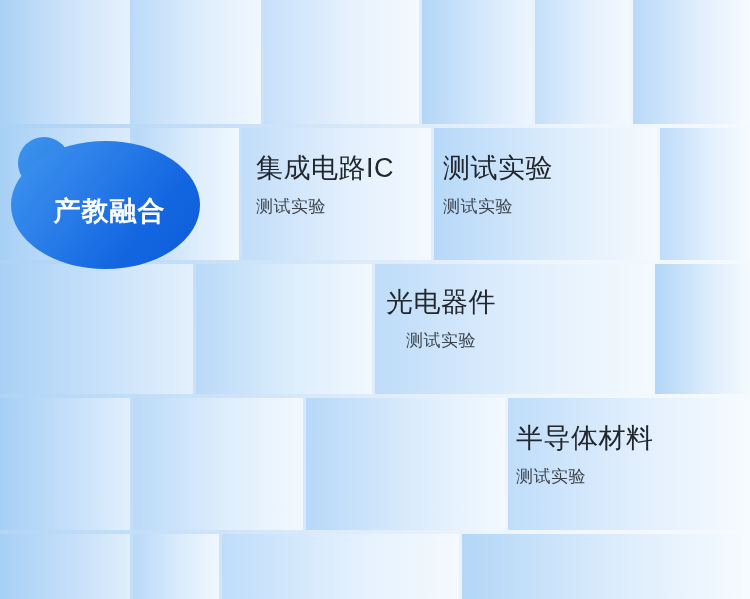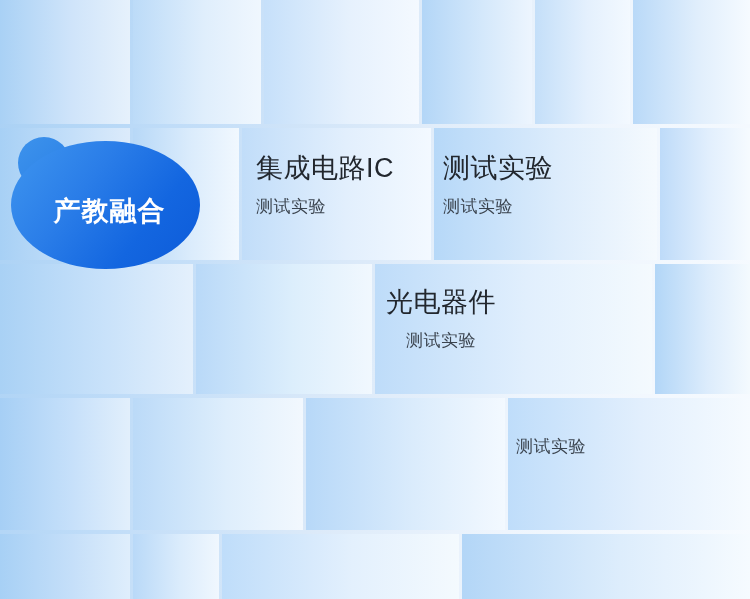--- a/index.html
+++ b/index.html
@@ -131,17 +131,18 @@
       </div>
       <div class="label-block" style="left: 443px; top: 153px;">
         <div class="label-title" style="color: rgb(34, 39, 46);">测试实验</div>
         <div class="label-sub" style="color: rgb(59, 68, 79);">测试实验</div>
       </div>
       <div class="label-block" style="left: 386px; top: 287px; text-align: center;">
         <div class="label-title" style="color: rgb(34, 39, 46);">光电器件</div>
         <div class="label-sub" style="color: rgb(59, 68, 79);">测试实验</div>
       </div>
       <div class="label-block" style="left: 516px; top: 423px;">
+        <div class="label-title" style="color: rgb(34, 39, 46);">半导体材料</div>
         <div class="label-sub" style="color: rgb(59, 68, 79);">测试实验</div>
       </div>
     </div>
 
 </div>
 
 </body></html>

